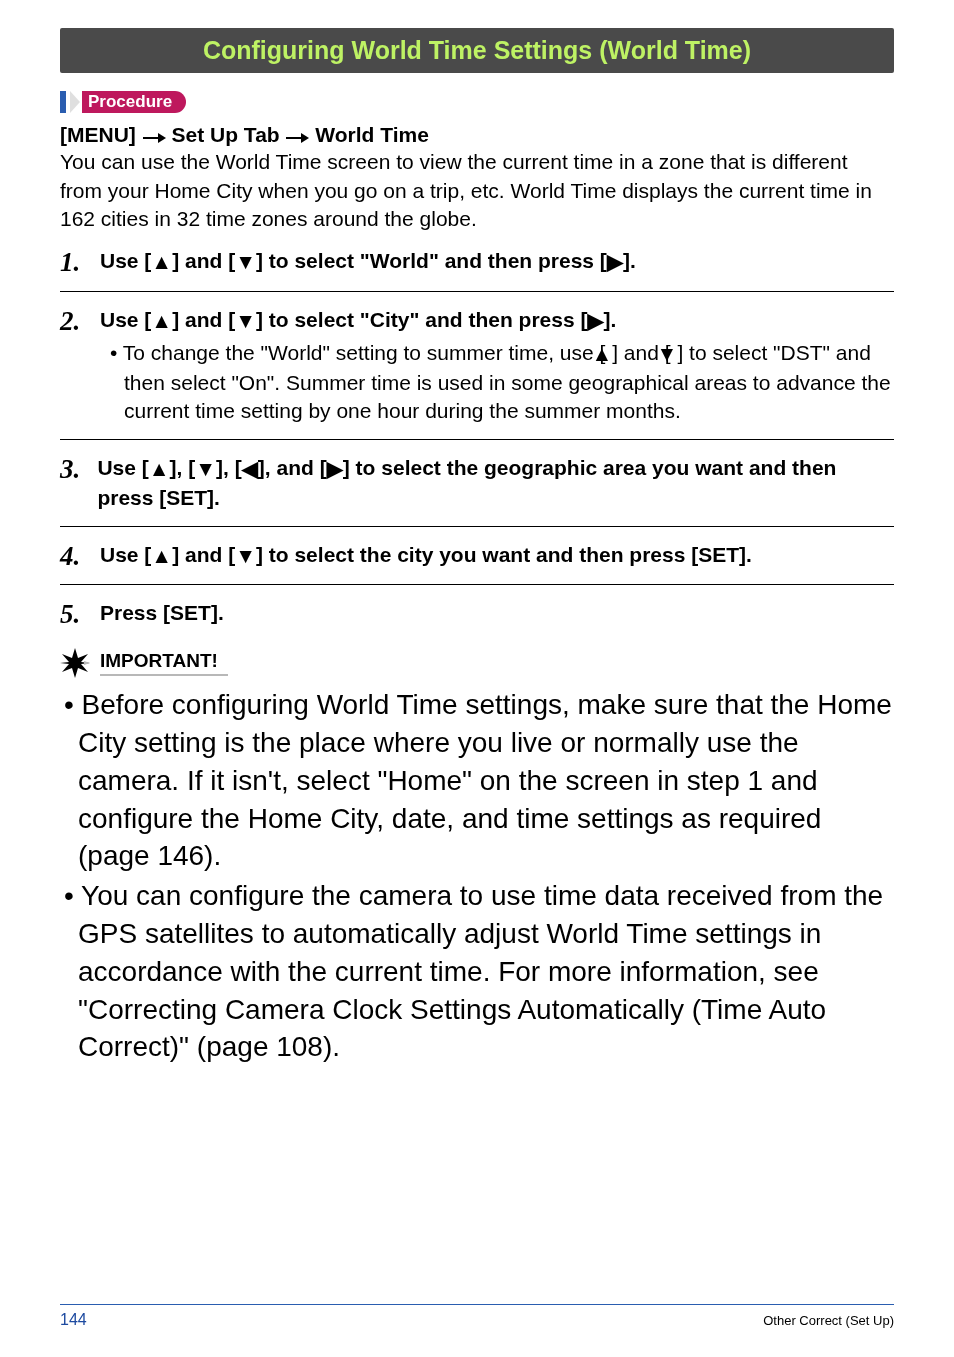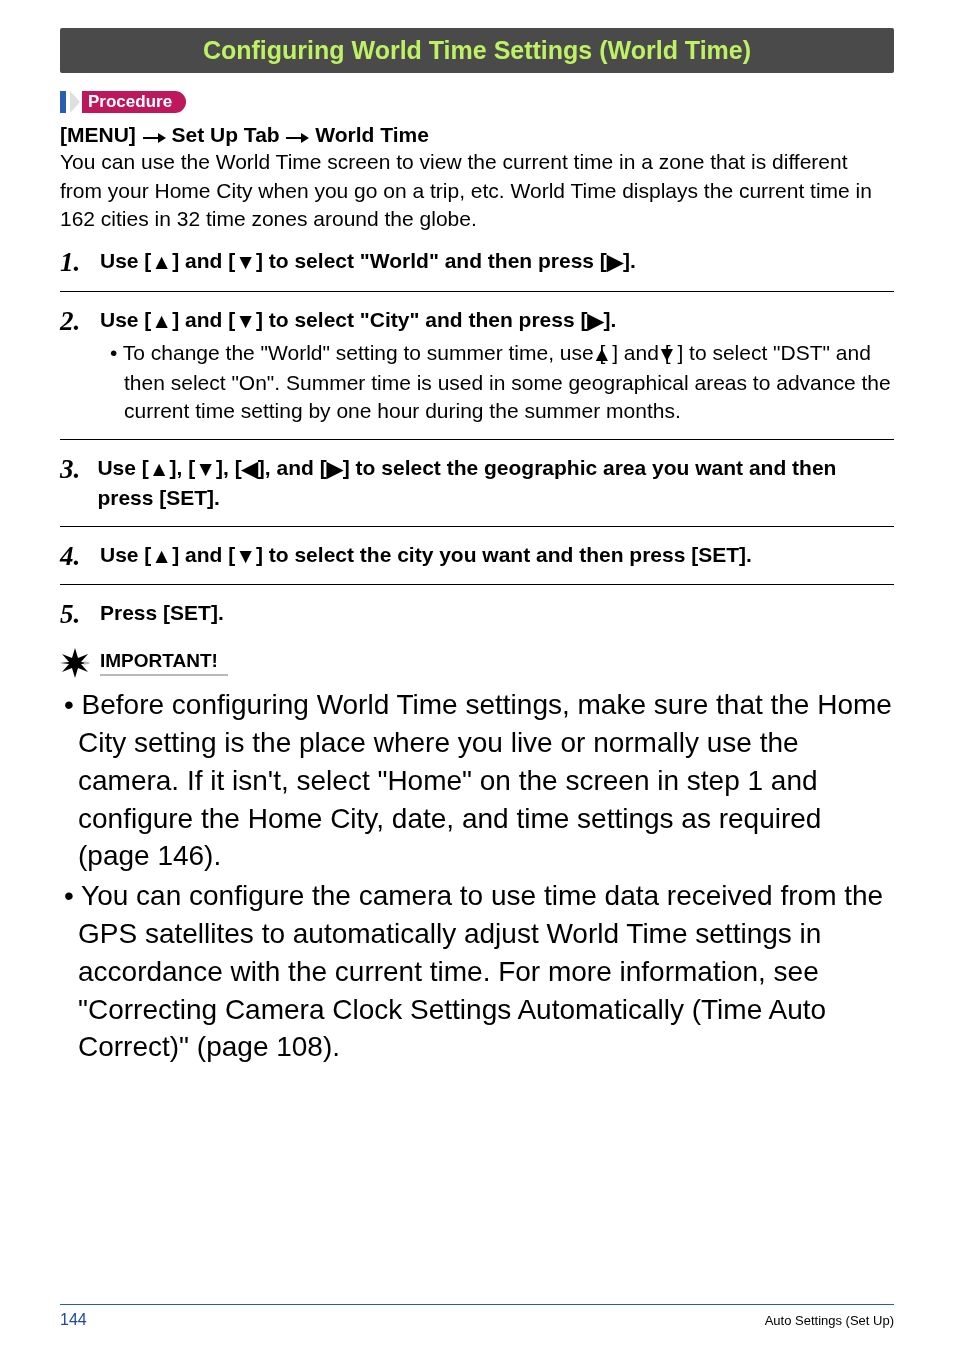--- a/index.html
+++ b/index.html
@@ -267,16 +267,16 @@
     <div class="imp-label">IMPORTANT!</div>
   </div>
 
   <ul class="plain-bullets">
     <li>Before configuring World Time settings, make sure that the Home City setting is the place where you live or normally use the camera. If it isn't, select "Home" on the screen in step 1 and configure the Home City, date, and time settings as required (page 146).</li>
     <li>You can configure the camera to use time data received from the GPS satellites to automatically adjust World Time settings in accordance with the current time. For more information, see "Correcting Camera Clock Settings Automatically (Time Auto Correct)" (page 108).</li>
   </ul>
 
   <div class="footer">
     <span class="page-num">144</span>
-    <span class="footer-right">Auto Settings (Set Up)</span>
+    <span class="footer-right">Other Correct (Set Up)</span>
   </div>
 
 </div>
 
 </body></html>

